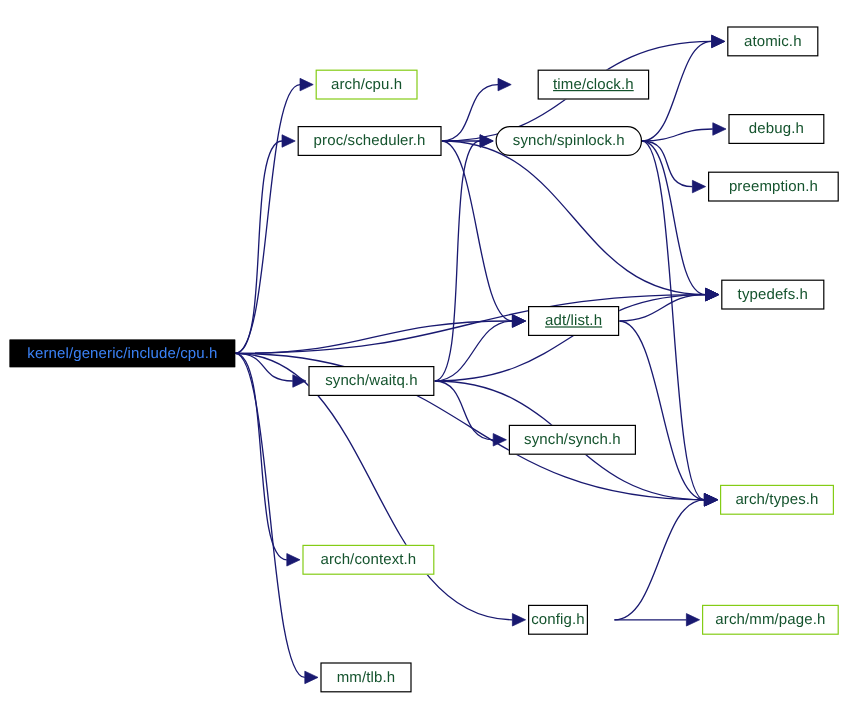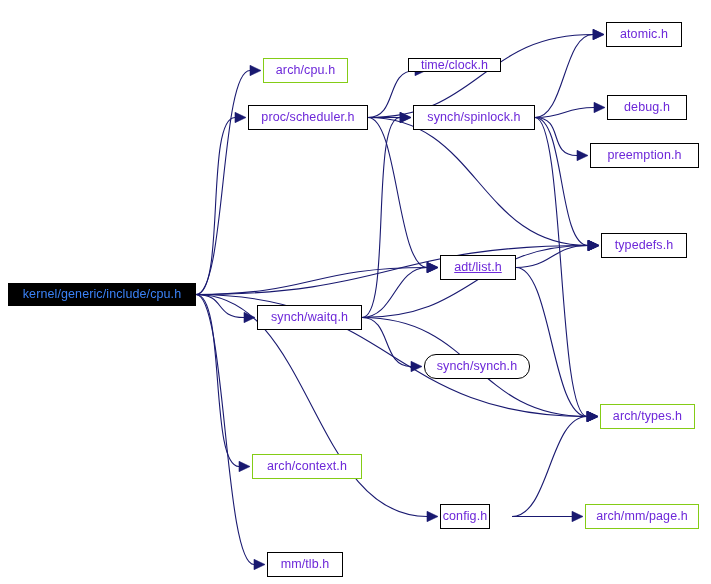--- a/index.html
+++ b/index.html
@@ -34,21 +34,21 @@
   }
   .node-box {
     position: absolute;
     box-sizing: border-box;
     display: flex;
     align-items: center;
     justify-content: center;
     background: #ffffff;
     border: 1px solid #000000;
     font-size: 12.5px;
-    color: #6d28d9;
+    color: #14532d;
     white-space: nowrap;
     letter-spacing: 0.1px;
   }
   .node-box.gray {
     border: 1px solid #84cc16;
   }
   .node-box.root {
     background: #000000;
     border: 1px solid #000000;
     color: #3b82f6;
@@ -122,48 +122,48 @@
         <polygon points="583,516.5 572,511.3 572,521.7" class="edge-arrow"></polygon>
       </g>
   </svg>
   <div id="node-layer">
       <div class="node-box root" style="left: 8px; top: 283px; width: 188px; height: 23px;">
         <span class="node-label">kernel/generic/include/cpu.h</span>
       </div>
       <div class="node-box gray" style="left: 263px; top: 58px; width: 85px; height: 25px;">
         <span class="node-label">arch/cpu.h</span>
       </div>
-      <div class="node-box" style="left: 408px; top: 58px; width: 93px; height: 14px;">
+      <div class="node-box" style="left: 448px; top: 58px; width: 93px; height: 25px; text-decoration: underline;">
         <span class="node-label">time/clock.h</span>
       </div>
       <div class="node-box" style="left: 606px; top: 22px; width: 76px; height: 25px;">
         <span class="node-label">atomic.h</span>
       </div>
       <div class="node-box" style="left: 248px; top: 105px; width: 120px; height: 25px;">
         <span class="node-label">proc/scheduler.h</span>
       </div>
-      <div class="node-box" style="left: 413px; top: 105px; width: 122px; height: 25px;">
+      <div class="node-box" style="left: 413px; top: 105px; width: 122px; height: 25px; border-radius: 12px;">
         <span class="node-label">synch/spinlock.h</span>
       </div>
       <div class="node-box" style="left: 607px; top: 95px; width: 80px; height: 25px;">
         <span class="node-label">debug.h</span>
       </div>
       <div class="node-box" style="left: 590px; top: 143px; width: 109px; height: 25px;">
         <span class="node-label">preemption.h</span>
       </div>
       <div class="node-box" style="left: 601px; top: 233px; width: 86px; height: 25px;">
         <span class="node-label">typedefs.h</span>
       </div>
       <div class="node-box" style="left: 440px; top: 255px; width: 76px; height: 25px; text-decoration: underline;">
         <span class="node-label">adt/list.h</span>
       </div>
       <div class="node-box" style="left: 257px; top: 305px; width: 105px; height: 25px;">
         <span class="node-label">synch/waitq.h</span>
       </div>
-      <div class="node-box" style="left: 424px; top: 354px; width: 106px; height: 25px; border-radius: 12px;">
+      <div class="node-box" style="left: 424px; top: 354px; width: 106px; height: 25px;">
         <span class="node-label">synch/synch.h</span>
       </div>
       <div class="node-box gray" style="left: 600px; top: 404px; width: 95px; height: 25px;">
         <span class="node-label">arch/types.h</span>
       </div>
       <div class="node-box gray" style="left: 252px; top: 454px; width: 110px; height: 25px;">
         <span class="node-label">arch/context.h</span>
       </div>
       <div class="node-box" style="left: 440px; top: 504px; width: 50px; height: 25px;">
         <span class="node-label">config.h</span>

